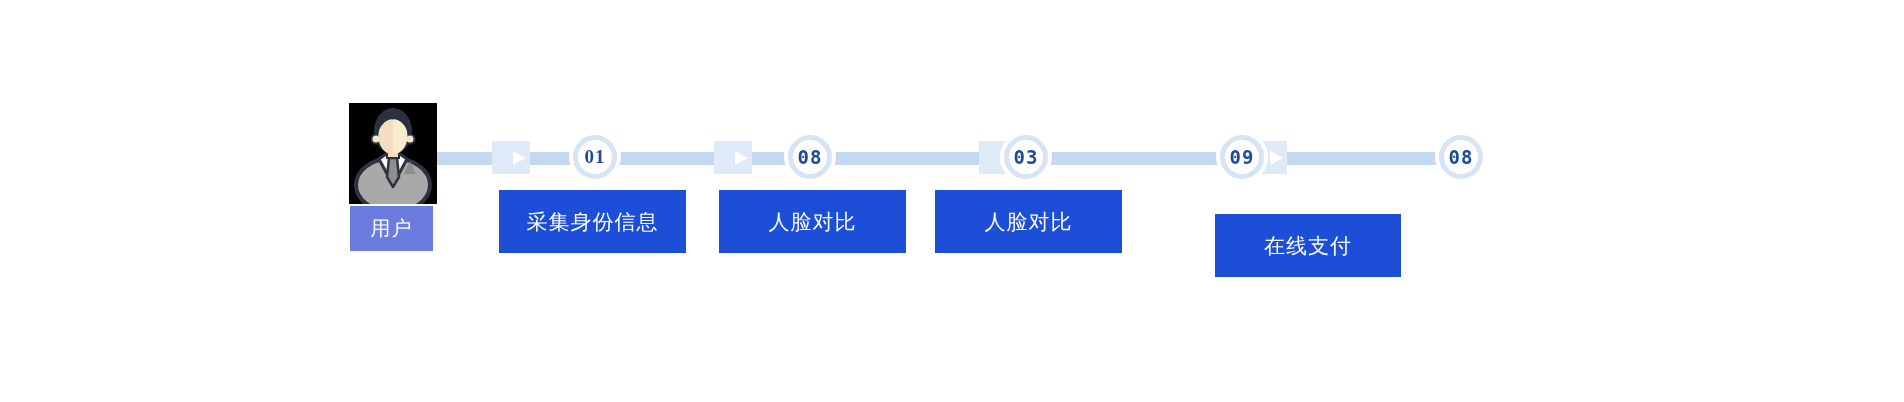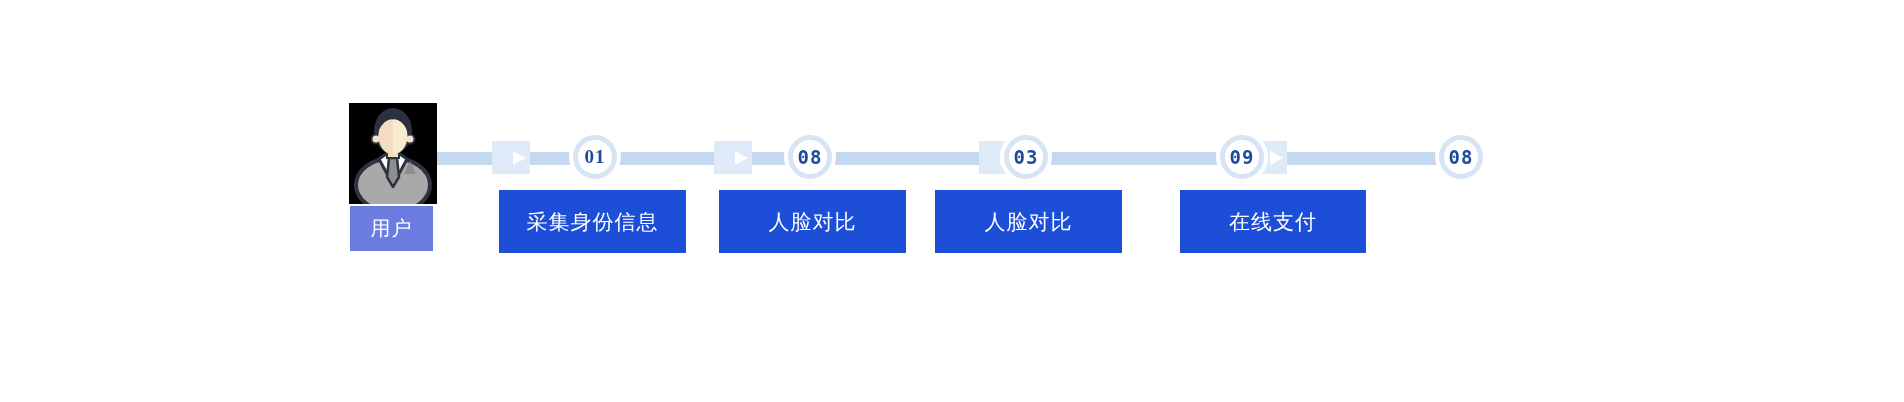--- a/index.html
+++ b/index.html
@@ -47,21 +47,21 @@
   
   .label-box{
     position:absolute;top:190px;height:63px;
     background:#1d4ed8;
     display:flex;align-items:center;justify-content:center;
     color:#ffffff;font-size:21px;letter-spacing:1px;
   }
   .b1{left:499px;width:187px;}
   .b2{left:719px;width:187px;}
   .b3{left:935px;width:187px;}
-  .b4{left:1180px;width:186px;}
+  .b4{left:1215px;width:186px;margin-top:24px;}
   .b5{left:1367px;width:188px;}
   .user-box{
     position:absolute;left:350px;top:206px;width:83px;height:45px;
     background:#6a7ce0;
     display:flex;align-items:center;justify-content:center;
     color:#ffffff;font-size:20px;letter-spacing:1px;
   }
   
   .avatar{
     position:absolute;left:349px;top:103px;width:88px;height:101px;

